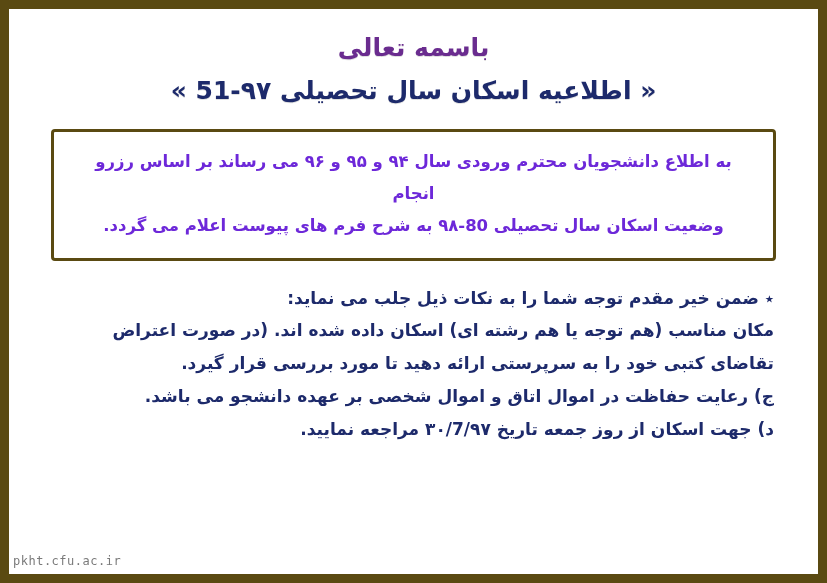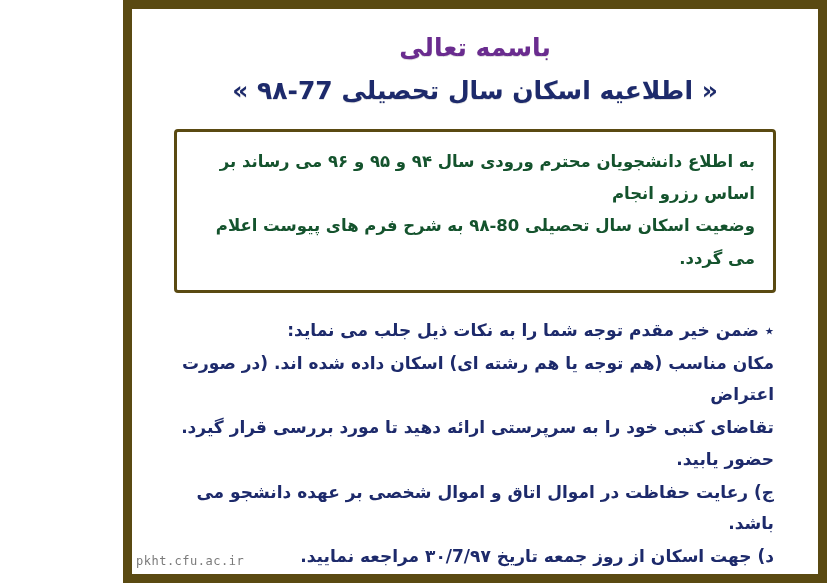--- a/index.html
+++ b/index.html
@@ -8,21 +8,21 @@
     background: #ffffff;
   }
   body {
     width: 827px;
     height: 583px;
     font-family: "DejaVu Sans", sans-serif;
     overflow: hidden;
   }
   .poster {
     position: relative;
-    width: 704px;
+    width: 827px;
     height: 583px;
     box-sizing: border-box;
     background: #ffffff;
     border: 9px solid #5a4a12;
     overflow: hidden;
   }
   .inner {
     position: absolute;
     inset: 0;
     padding: 18px 34px 10px 34px;
@@ -48,21 +48,22 @@
     text-shadow: 0 1px 0 rgba(0,0,0,0.12);
   }
   .notice-box {
     margin: 24px 8px 0 8px;
     border: 3px solid #5a4a12;
     border-radius: 4px;
     padding: 14px 18px 15px 18px;
     box-sizing: border-box;
   }
   .notice-line {
-    color: #14532d;
+    text-align: center;
+    color: #6d28d9;
     font-size: 16.5px;
     font-weight: bold;
     line-height: 1.95;
   }
   .body-text {
     margin: 22px 10px 12px 6px;
     color: #1d2a6b;
     font-size: 17px;
     font-weight: bold;
     line-height: 1.82;
@@ -83,32 +84,31 @@
   }
 </style>
 </head>
 <body>
 
 <div class="poster">
   <div class="inner">
 
     <div class="basmale">باسمه تعالی</div>
 
-    <div class="title">« اطلاعیه اسکان سال تحصیلی 77-۹۸ »</div>
+    <div class="title">« اطلاعیه اسکان سال تحصیلی ۹۷-51 »</div>
 
     <div class="notice-box">
       <div class="notice-line">به اطلاع دانشجویان محترم ورودی سال ۹۴ و ۹۵ و ۹۶ می رساند بر اساس رزرو انجام</div>
       <div class="notice-line">وضعیت اسکان سال تحصیلی 80-۹۸ به شرح فرم های پیوست اعلام می گردد.</div>
     </div>
 
     <div class="body-text">
       <p>٭ ضمن خیر مقدم توجه شما را به نکات ذیل جلب می نماید:</p>
       <p>مکان مناسب (هم توجه یا هم رشته ای) اسکان داده شده اند. (در صورت اعتراض</p>
       <p>تقاضای کتبی خود را به سرپرستی ارائه دهید تا مورد بررسی قرار گیرد.</p>
-      <p>حضور یابید.</p>
       <p>ج) رعایت حفاظت در اموال اتاق و اموال شخصی بر عهده دانشجو می باشد.</p>
       <p>د) جهت اسکان از روز جمعه تاریخ ۳۰/7/۹۷ مراجعه نمایید.</p>
     </div>
 
   </div>
 
   <div class="footer-url">pkht.cfu.ac.ir</div>
 </div>
 
 </body></html>

